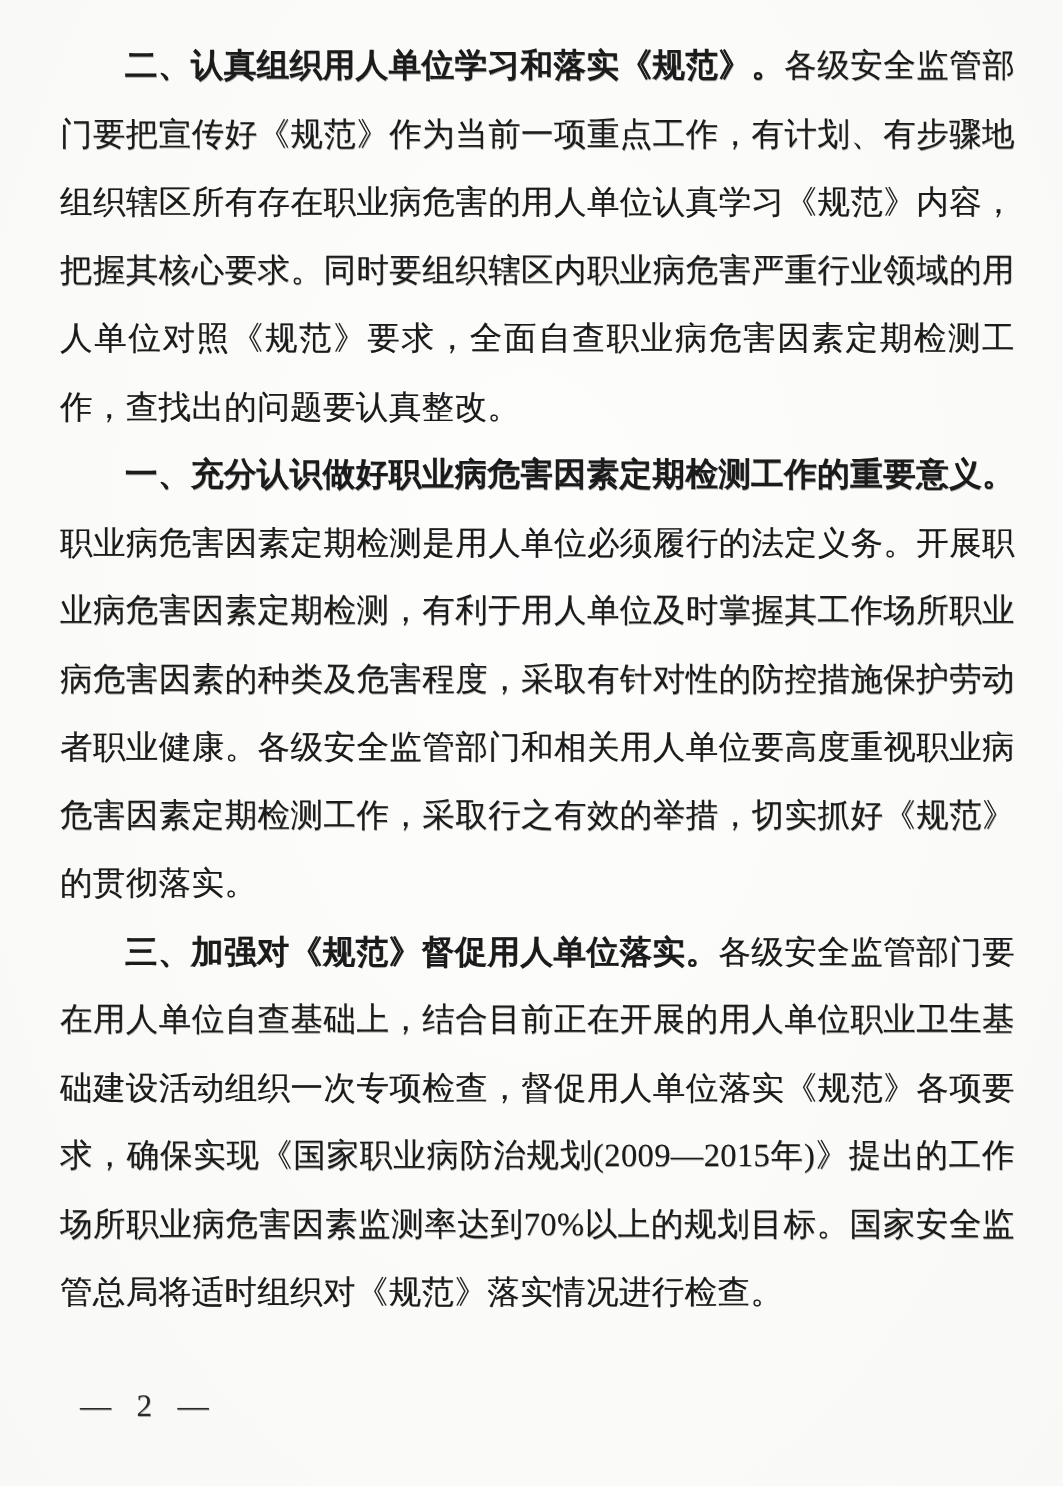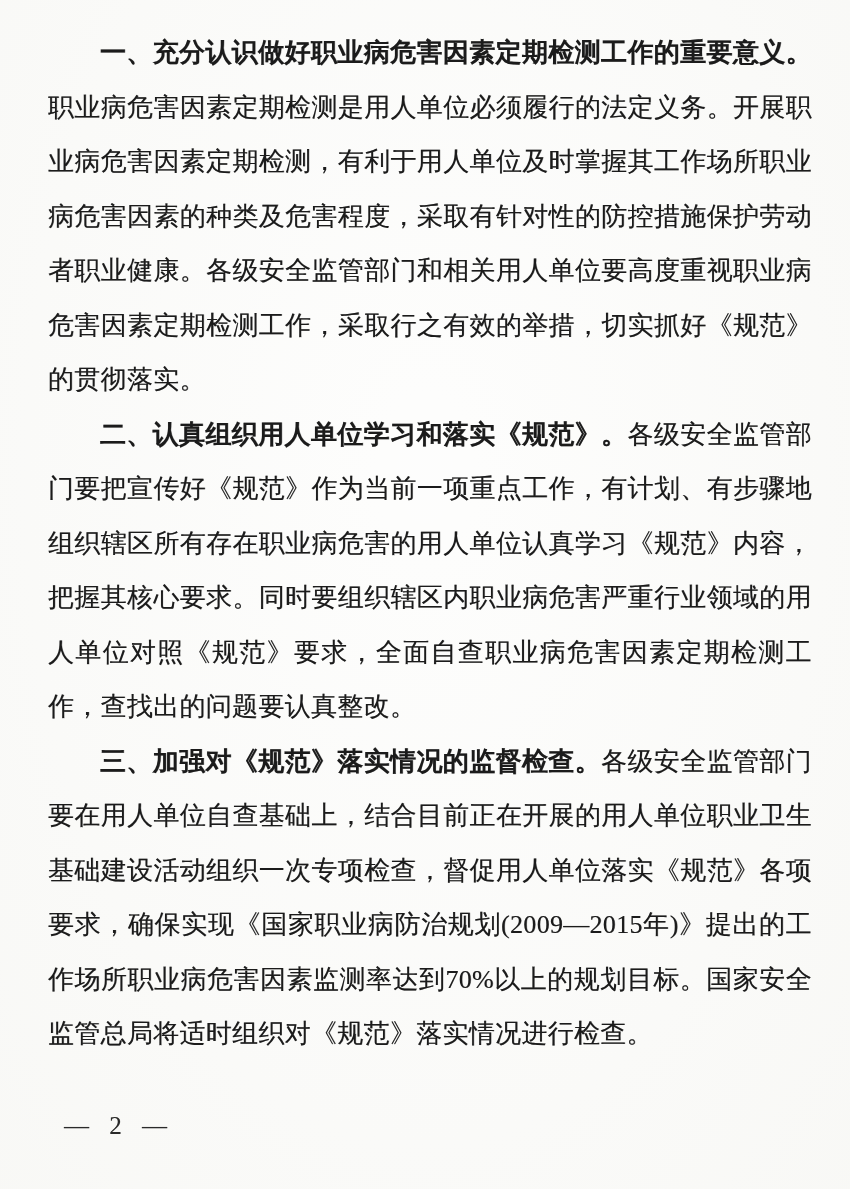--- a/index.html
+++ b/index.html
@@ -57,28 +57,28 @@
     filter: blur(0.2px);
   }
 </style>
 </head>
 <body>
 
 <div class="page">
   <div class="text-block">
 
     <p class="para">
+      <span class="head">二、认真组织用人单位学习和落实《规范》。</span><span class="body-run">各级安全监管部门要把宣传好《规范》作为当前一项重点工作，有计划、有步骤地组织辖区所有存在职业病危害的用人单位认真学习《规范》内容，把握其核心要求。同时要组织辖区内职业病危害严重行业领域的用人单位对照《规范》要求，全面自查职业病危害因素定期检测工作，查找出的问题要认真整改。</span>
+    </p>
+
+    <p class="para">
       <span class="head">一、充分认识做好职业病危害因素定期检测工作的重要意义。</span><span class="body-run">职业病危害因素定期检测是用人单位必须履行的法定义务。开展职业病危害因素定期检测，有利于用人单位及时掌握其工作场所职业病危害因素的种类及危害程度，采取有针对性的防控措施保护劳动者职业健康。各级安全监管部门和相关用人单位要高度重视职业病危害因素定期检测工作，采取行之有效的举措，切实抓好《规范》的贯彻落实。</span>
     </p>
 
     <p class="para">
-      <span class="head">二、认真组织用人单位学习和落实《规范》。</span><span class="body-run">各级安全监管部门要把宣传好《规范》作为当前一项重点工作，有计划、有步骤地组织辖区所有存在职业病危害的用人单位认真学习《规范》内容，把握其核心要求。同时要组织辖区内职业病危害严重行业领域的用人单位对照《规范》要求，全面自查职业病危害因素定期检测工作，查找出的问题要认真整改。</span>
-    </p>
-
-    <p class="para">
-      <span class="head">三、加强对《规范》落实情况的监督检查。</span><span class="body-run">各级安全监管部门要在用人单位自查基础上，结合目前正在开展的用人单位职业卫生基础建设活动组织一次专项检查，督促用人单位落实《规范》各项要求，确保实现《国家职业病防治规划(2009—2015年)》提出的工作场所职业病危害因素监测率达到70%以上的规划目标。国家安全监管总局将适时组织对《规范》落实情况进行检查。</span>
+      <span class="head">三、加强对《规范》督促用人单位落实。</span><span class="body-run">各级安全监管部门要在用人单位自查基础上，结合目前正在开展的用人单位职业卫生基础建设活动组织一次专项检查，督促用人单位落实《规范》各项要求，确保实现《国家职业病防治规划(2009—2015年)》提出的工作场所职业病危害因素监测率达到70%以上的规划目标。国家安全监管总局将适时组织对《规范》落实情况进行检查。</span>
     </p>
 
 
   </div>
 
   <div class="page-number">— 2 —</div>
 </div>
 
 </body></html>

